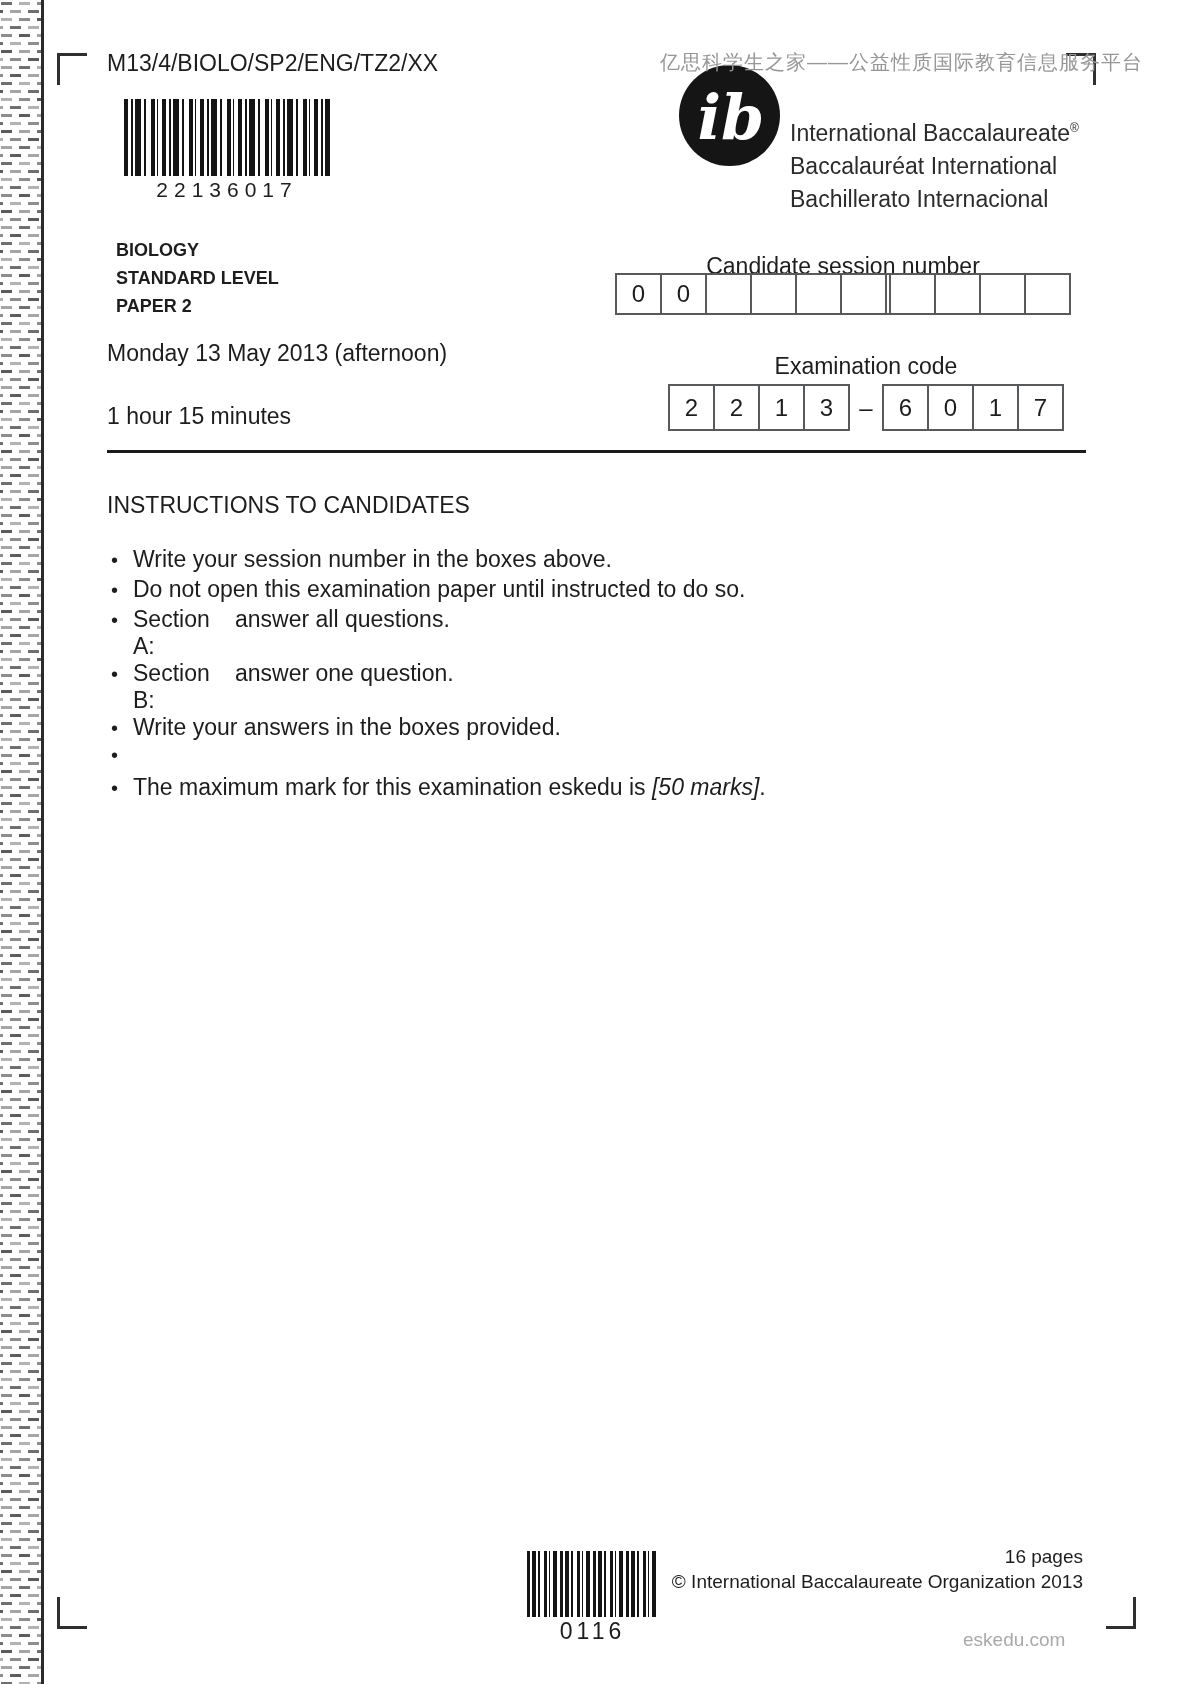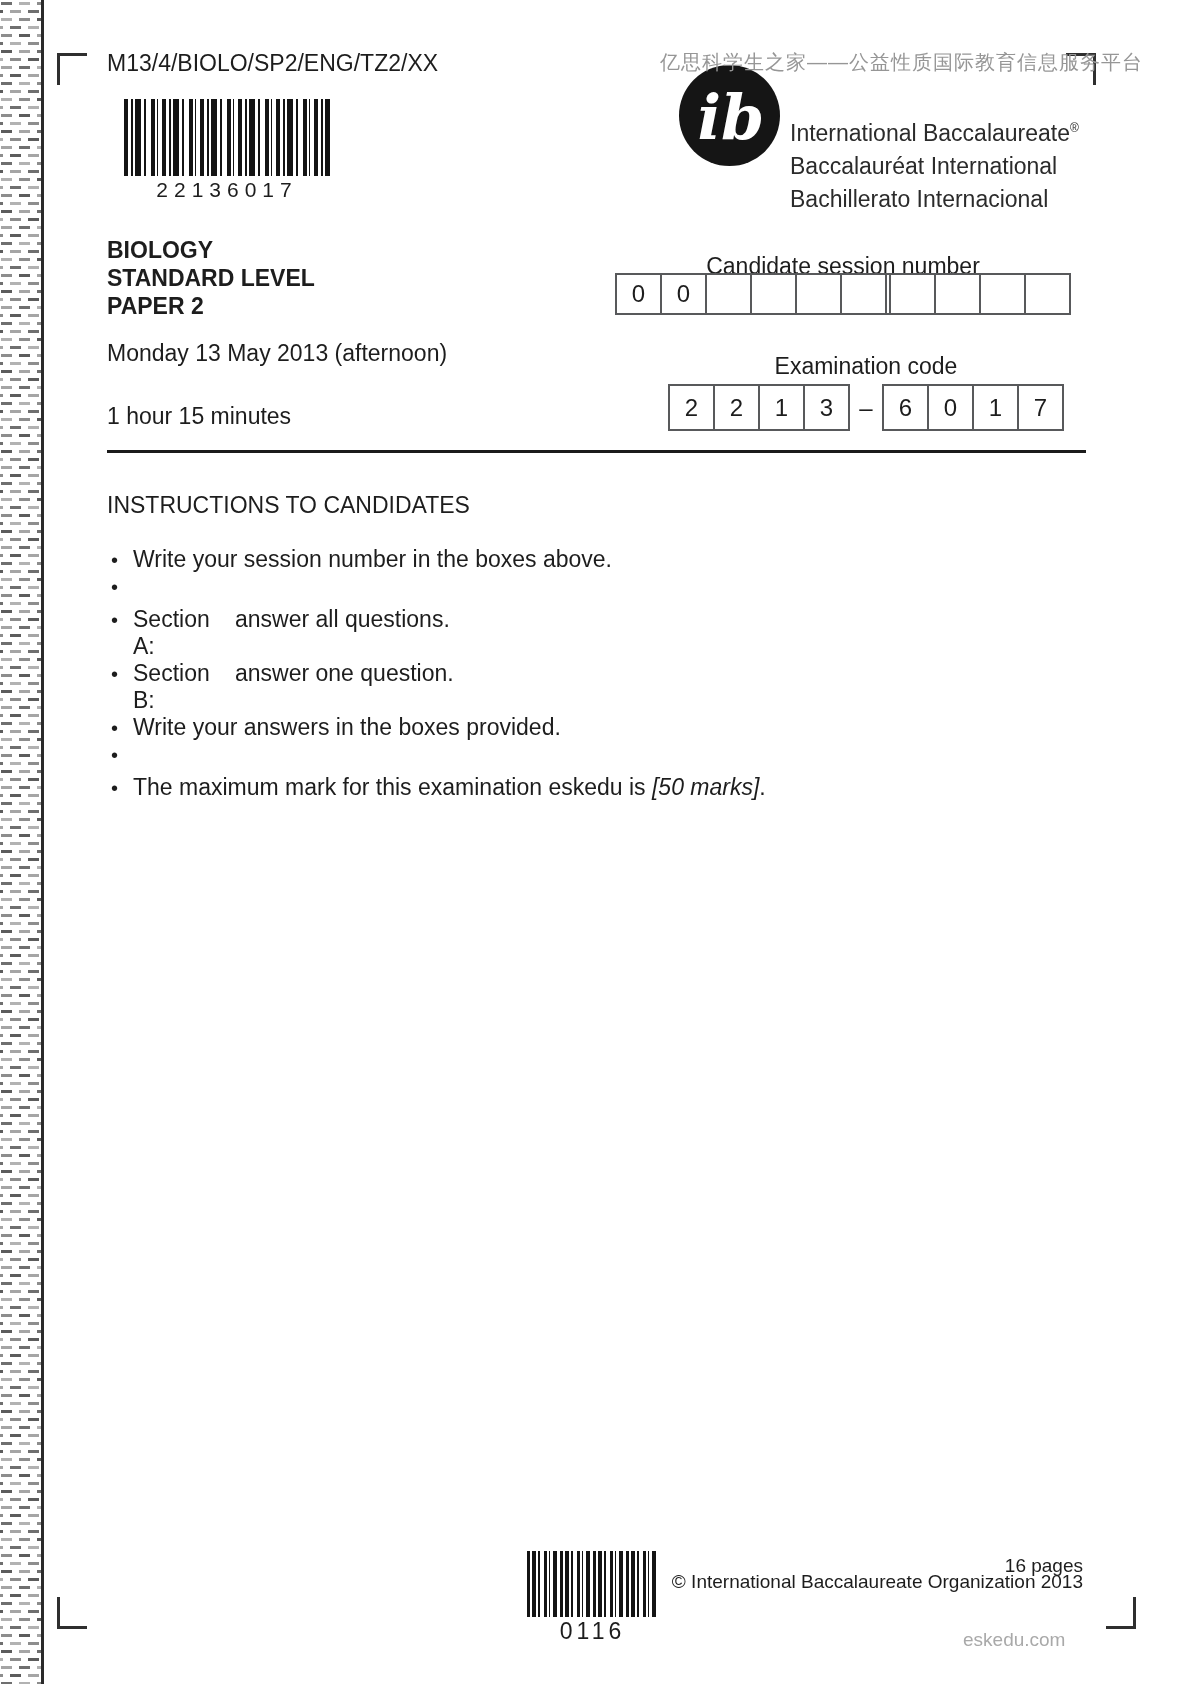--- a/index.html
+++ b/index.html
@@ -41,21 +41,21 @@
   
   #wm-top{left:660px;top:49px;font-size:20px;letter-spacing:1px;color:#969696;z-index:9;white-space:nowrap;}
   #wm-bottom{left:963px;top:1629px;font-size:19px;color:#a9a9a9;z-index:9;white-space:nowrap;}
 
   
   #ib-logo{left:679px;top:65px;width:101px;height:101px;z-index:2;}
   #ib-lines{left:790px;top:72px;font-size:23px;line-height:33px;color:#2b2b2b;white-space:nowrap;margin-top:40px;}
   #ib-lines sup{font-size:12px;}
 
   
-  #title{left:107px;top:236px;font-size:23px;font-weight:bold;line-height:28px;}
+  #title{left:116px;top:236px;font-size:18px;font-weight:bold;line-height:28px;}
 
   
   #session-label{left:615px;top:245px;width:456px;text-align:center;font-size:23px;margin-top:8px;}
   #session-row{left:615px;top:273px;display:flex;border:2px solid #58595b;background:#fff;}
   .cell{width:43px;height:38px;border-right:2px solid #58595b;display:flex;align-items:center;justify-content:center;font-size:24px;}
   .cell:last-child{border-right:none;}
   .dbl{width:2px;background:#58595b;margin-left:2px;}
 
   
   #date-line{left:107px;top:340px;font-size:23px;}
@@ -73,21 +73,21 @@
 
   
   #instructions-heading{left:107px;top:492px;font-size:23px;letter-spacing:0px;}
   #bullets{left:107px;top:546px;width:980px;font-size:23px;}
   .b-row{display:flex;min-height:30px;align-items:baseline;}
   .b-dot{width:22px;padding-left:4px;font-size:20px;}
   .b-label{display:inline-block;width:102px;}
   .b-text i{font-style:italic;}
 
   
-  #pages{right:108px;top:1546px;font-size:19px;text-align:right;margin-top:9px;}
+  #pages{right:108px;top:1546px;font-size:19px;text-align:right;}
   #copyright{right:108px;top:1571px;font-size:19px;text-align:right;}
 </style>
 </head>
 <body>
 
 <div class="abs" id="spine">
   <svg id="spine-svg" width="41" height="1684" xmlns="http://www.w3.org/2000/svg">
       <rect x="1" y="2" width="11" height="3" fill="#6f6f6f"></rect>
       <rect x="19" y="2" width="11" height="3" fill="#b2b2b2"></rect>
       <rect x="37" y="2" width="11" height="3" fill="#8d8d8d"></rect>
@@ -793,20 +793,21 @@
 <div class="abs" id="rule"></div>
 
 <div class="abs" id="instructions-heading">INSTRUCTIONS TO CANDIDATES</div>
 <div class="abs" id="bullets">
   <div class="b-row">
     <span class="b-dot">•</span>
     <span class="b-text">Write your session number in the boxes above.</span>
   </div>
   <div class="b-row">
     <span class="b-dot">•</span>
+    <span class="b-text">Do not open this examination paper until instructed to do so.</span>
   </div>
   <div class="b-row">
     <span class="b-dot">•</span>
     <span class="b-label">Section A:</span>
     <span class="b-text">answer all questions.</span>
   </div>
   <div class="b-row">
     <span class="b-dot">•</span>
     <span class="b-label">Section B:</span>
     <span class="b-text">answer one question.</span>

